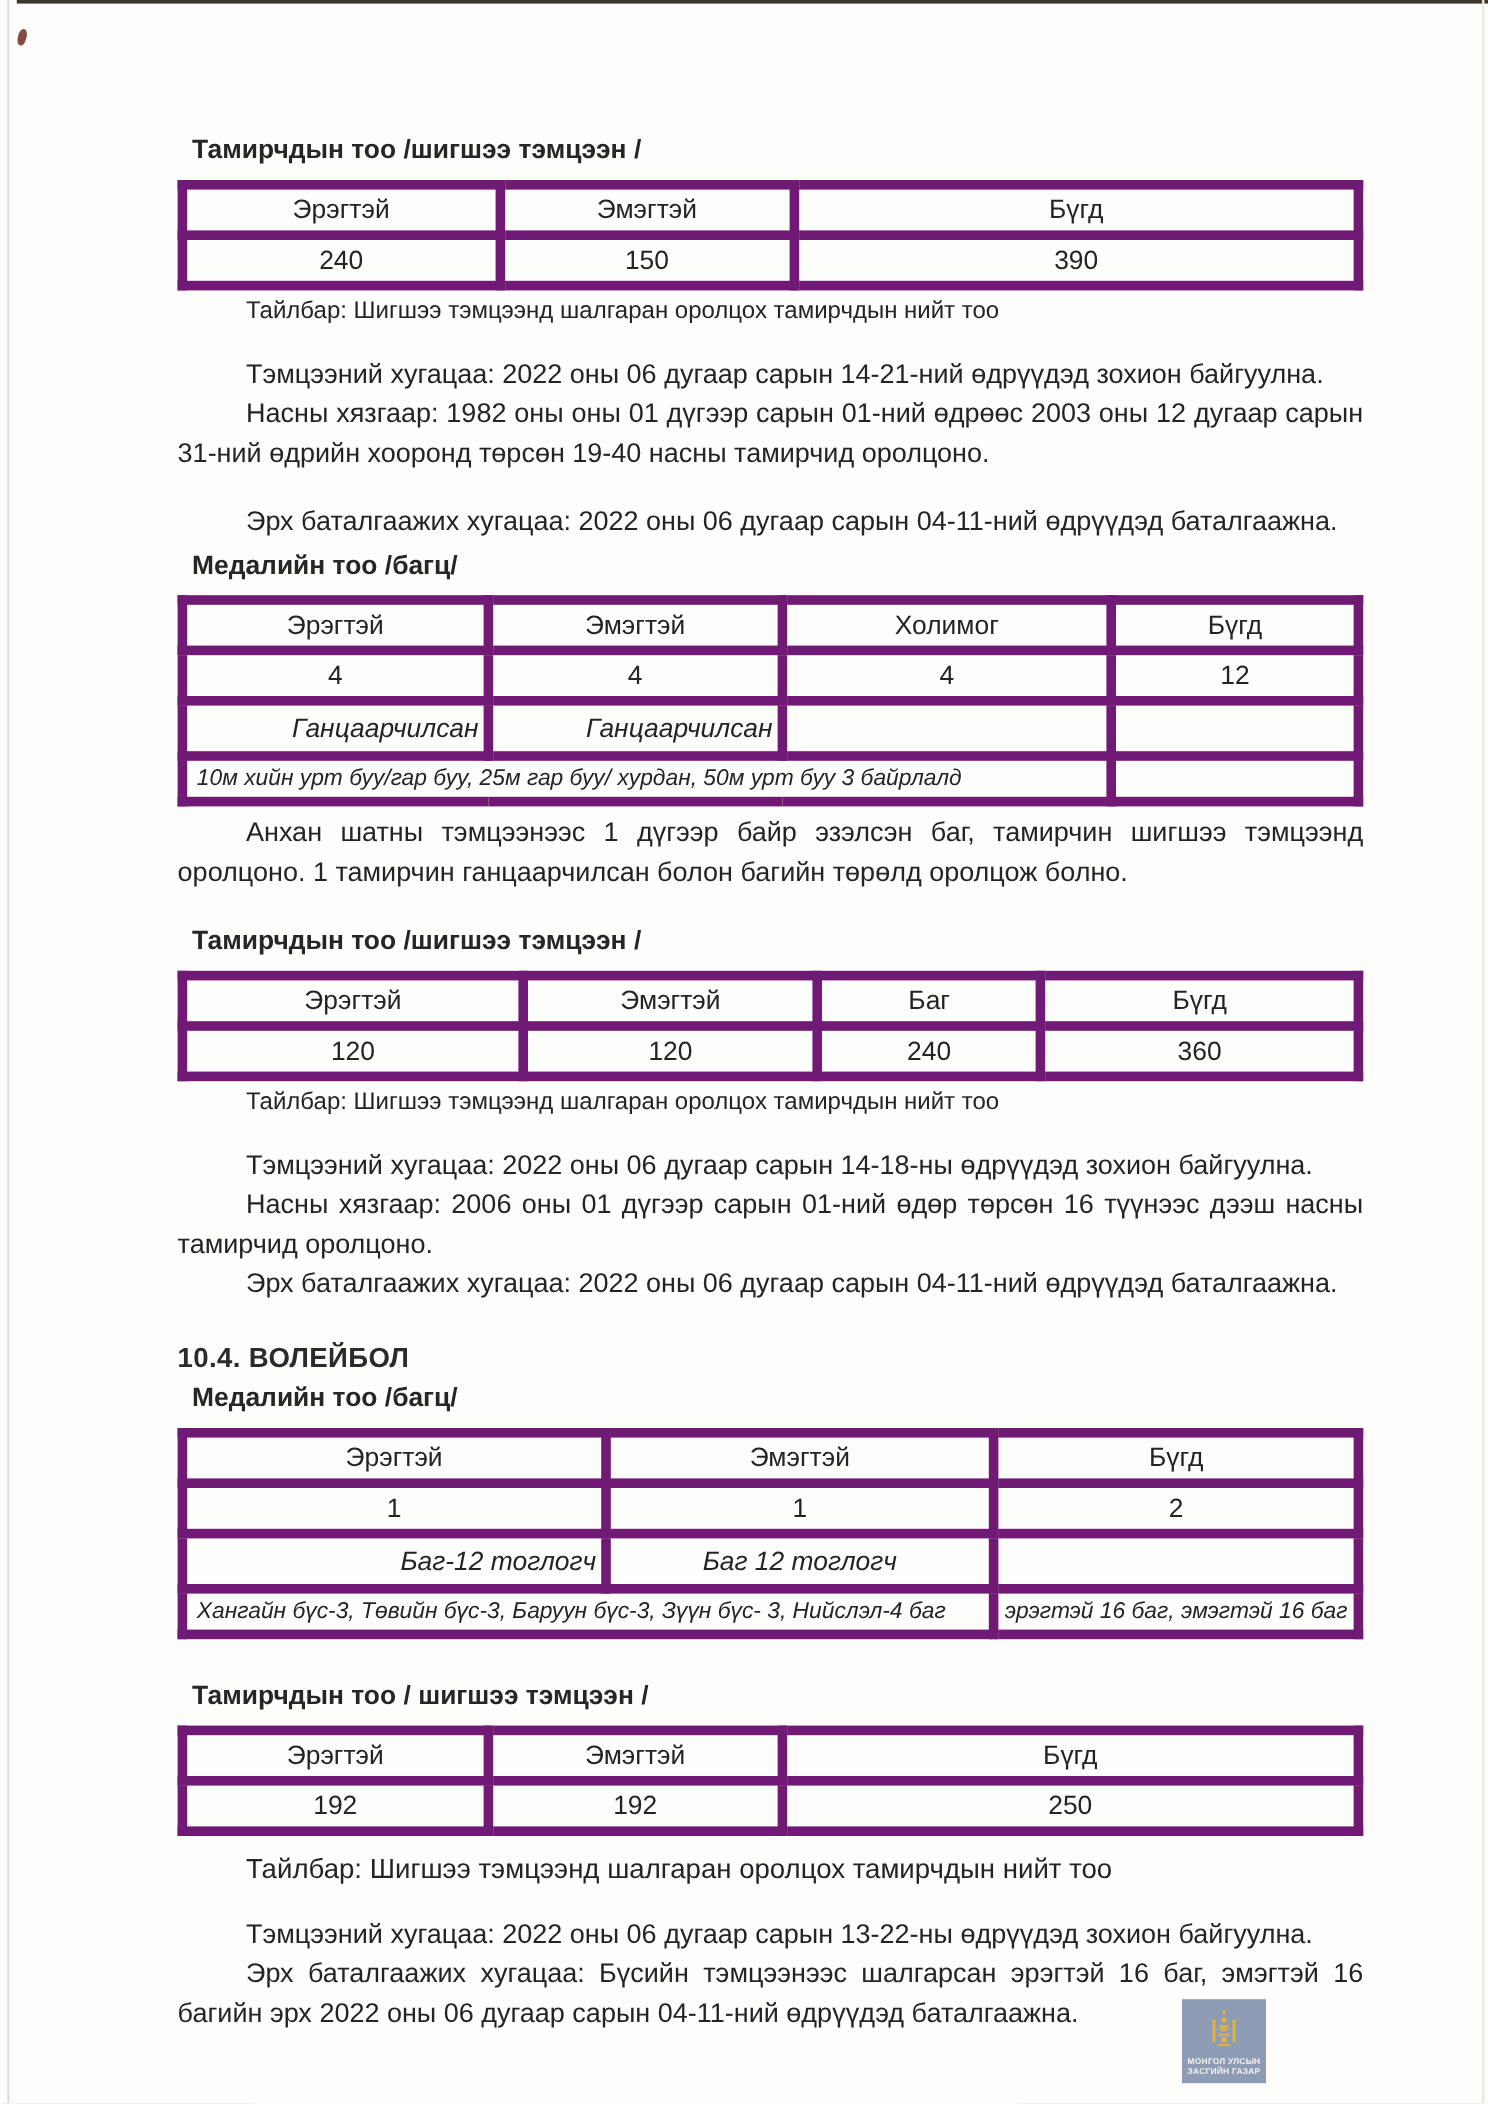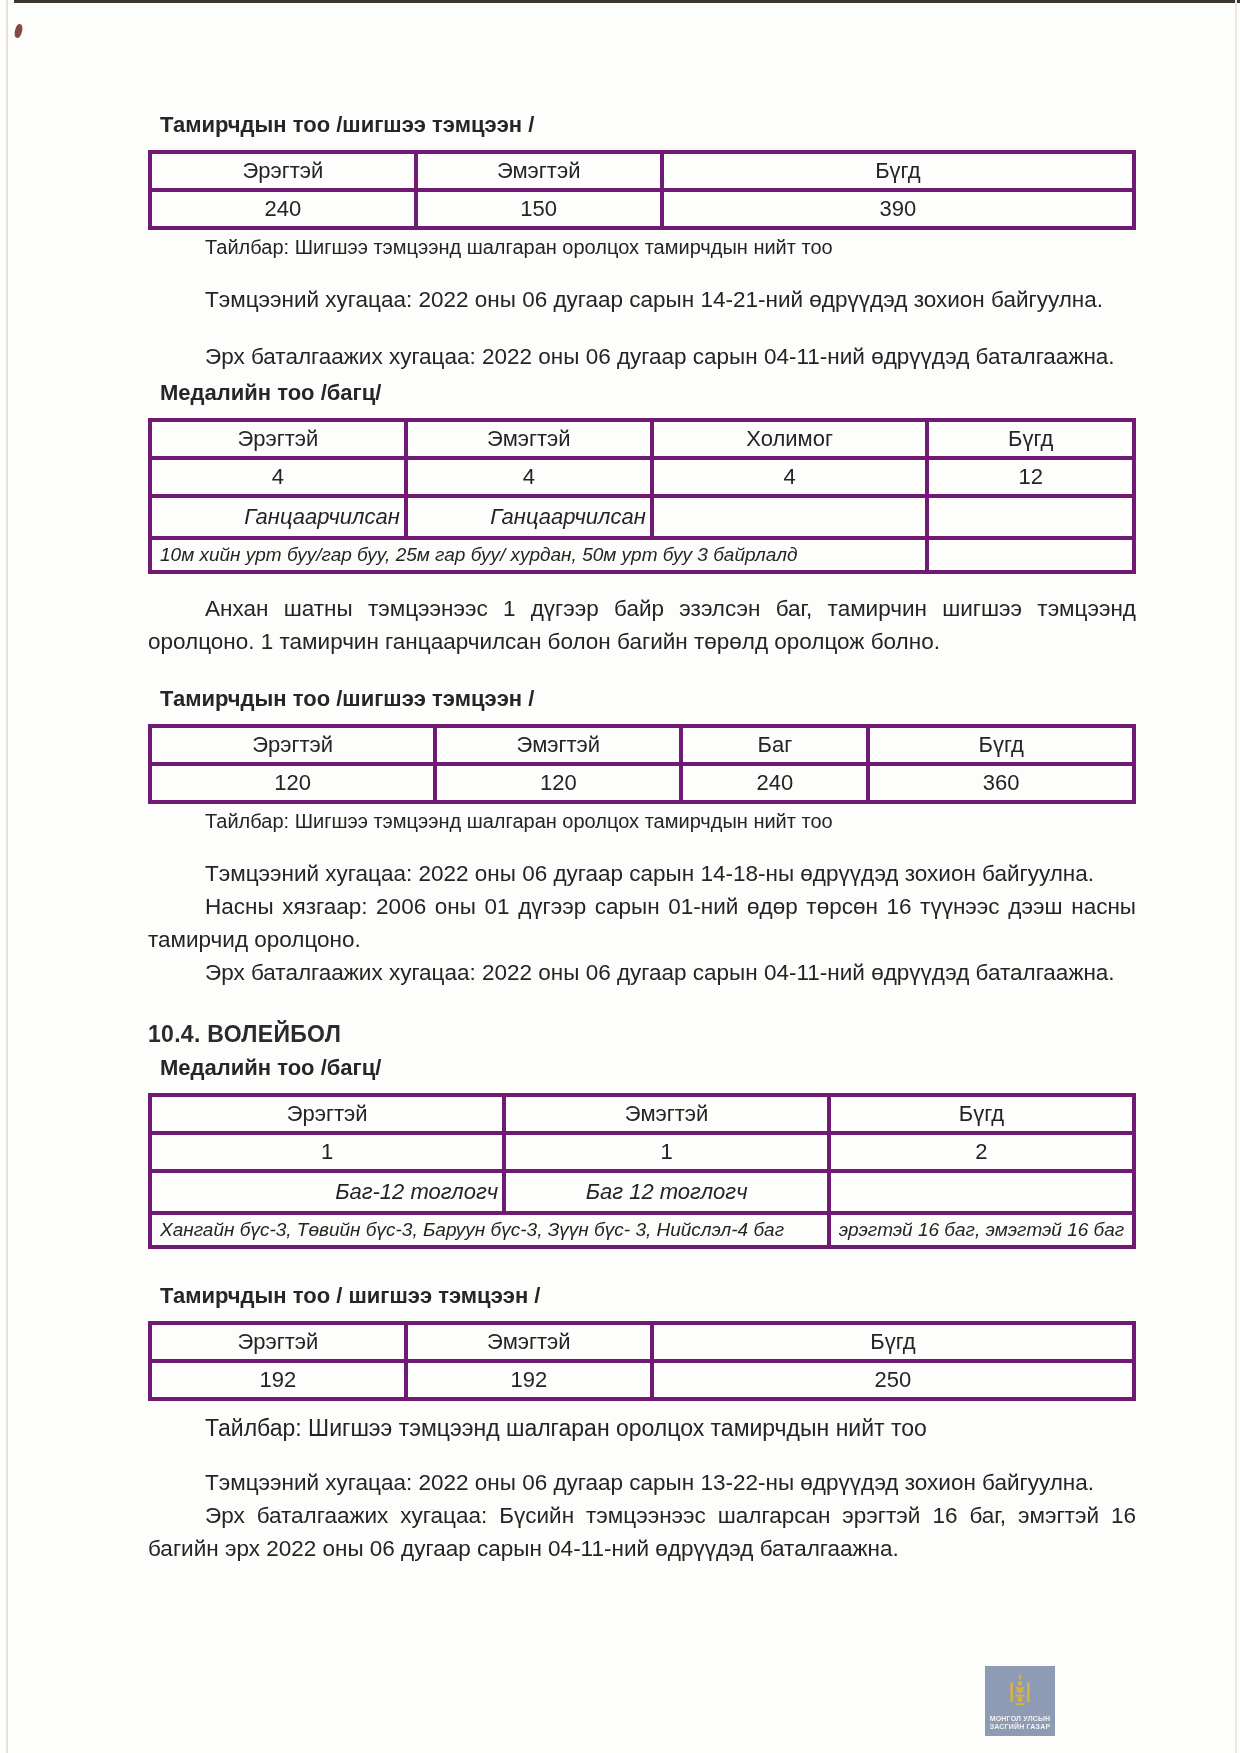--- a/index.html
+++ b/index.html
@@ -16,21 +16,21 @@
   .scan-left{position:absolute;top:0;left:6px;width:2px;height:100%;background:#eadfd6;}
   .scan-right{position:absolute;top:0;right:3px;width:2px;height:100%;background:#efe6dd;}
   .scan-mark{position:absolute;top:24px;left:15px;width:7px;height:14px;background:#6d2c20;border-radius:45%;transform:rotate(14deg);opacity:.85;}
 
   .content{position:absolute;left:148px;top:100px;width:988px;}
 
   .h-bold{font-size:22px;font-weight:bold;color:#262626;margin:12px;}
   .sec-title{font-size:23px;font-weight:bold;color:#2b2b2b;margin:0;letter-spacing:.3px;}
 
   table{border-collapse:collapse;table-layout:fixed;width:100%;margin-top:5px;}
-  table, td{border:4px solid #701a75;}
+  table, td{border:8px solid #701a75;}
   td{
     font-size:22px;color:#242424;text-align:center;
     padding:3px 4px;height:28px;overflow:hidden;white-space:nowrap;
   }
   td.type-cell{font-style:italic;text-align:right;padding-left:12px;height:32px;}
   td.type-cell-center{font-style:italic;text-align:center;height:32px;}
   td.small-note{font-style:italic;text-align:left;font-size:19px;height:24px;padding-left:8px;}
   td.small-note-center{font-style:italic;text-align:center;font-size:19px;height:24px;border-radius:16px;}
 
   .note{font-size:20px;color:#242424;margin:6px 0 0 57px;}
@@ -83,20 +83,21 @@
         <td>240</td>
         <td>150</td>
         <td>390</td>
       </tr>
     </tbody>
       </table>
 
     <p class="note">Тайлбар: Шигшээ тэмцээнд шалгаран оролцох тамирчдын нийт тоо</p>
 
     <p class="para para-gap">Тэмцээний хугацаа: 2022 оны 06 дугаар сарын 14-21-ний өдрүүдэд  зохион байгуулна.</p>
+    <p class="para">Насны хязгаар: 1982 оны  оны 01 дүгээр сарын 01-ний өдрөөс 2003 оны 12 дугаар сарын 31-ний өдрийн хооронд төрсөн 19-40 насны тамирчид оролцоно.</p>
     <p class="para para-gap">Эрх баталгаажих хугацаа: 2022 оны 06 дугаар сарын 04-11-ний өдрүүдэд баталгаажна.</p>
 
     <p class="h-bold" style="margin-top:7px;">Медалийн тоо /багц/</p>
 
     <table>
       <colgroup>
           <col style="width:26%">
           <col style="width:25%">
           <col style="width:28%">
           <col style="width:21%">
@@ -120,21 +121,21 @@
         <td class="type-cell"></td>
         <td class="type-cell"></td>
       </tr>
       <tr>
         <td class="small-note" colspan="3">10м хийн урт буу/гар буу, 25м гар буу/ хурдан, 50м урт буу 3 байрлалд</td>
         <td class="small-note"></td>
       </tr>
     </tbody>
       </table>
 
-    <p class="para" style="margin-top:18px;">Анхан шатны тэмцээнээс 1 дүгээр байр эзэлсэн баг, тамирчин шигшээ тэмцээнд оролцоно. 1 тамирчин ганцаарчилсан болон багийн төрөлд оролцож болно.</p>
+    <p class="para" style="margin-top:5px;">Анхан шатны тэмцээнээс 1 дүгээр байр эзэлсэн баг, тамирчин шигшээ тэмцээнд оролцоно. 1 тамирчин ганцаарчилсан болон багийн төрөлд оролцож болно.</p>
 
     <p class="h-bold" style="margin-top:28px;">Тамирчдын тоо /шигшээ тэмцээн /</p>
 
     <table>
       <colgroup>
           <col style="width:29%">
           <col style="width:25%">
           <col style="width:19%">
           <col style="width:27%">
         </colgroup>

